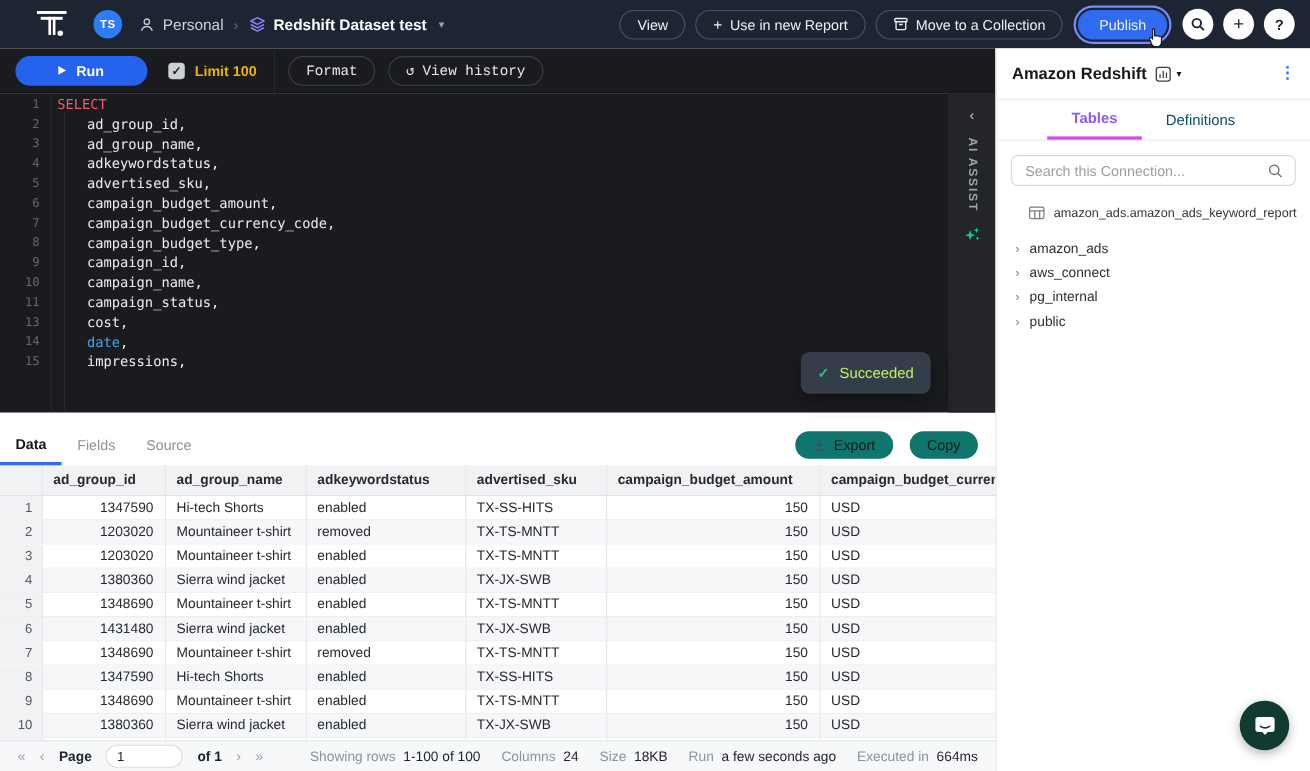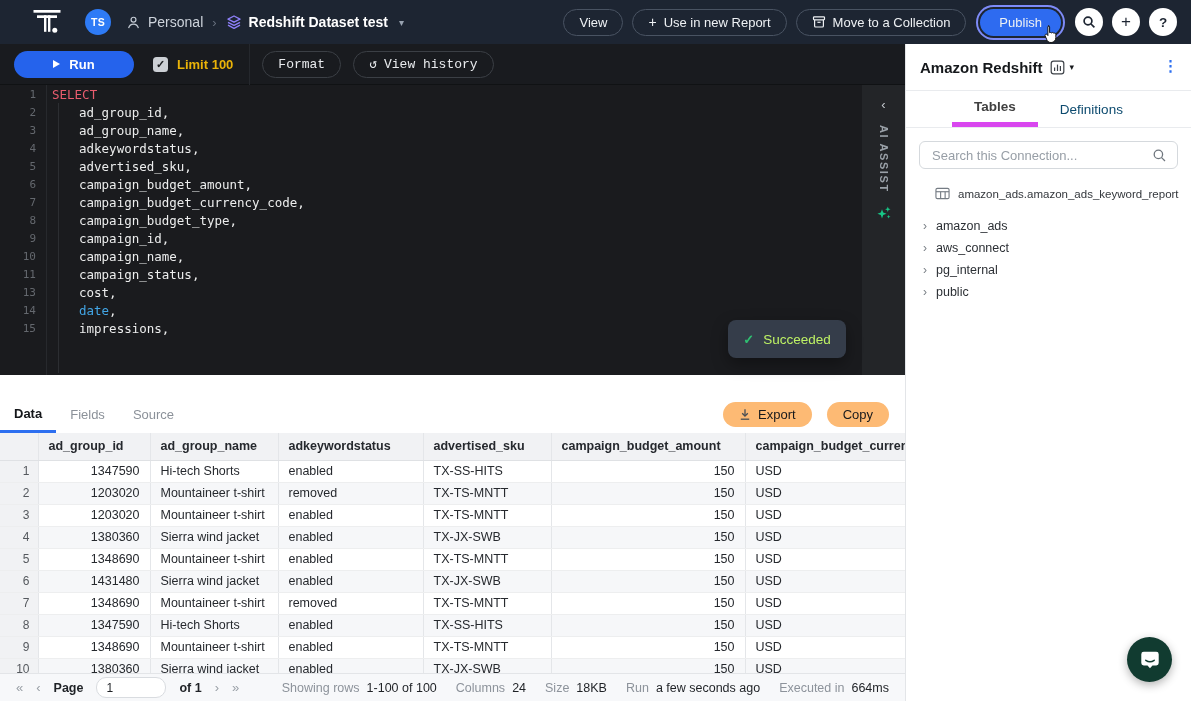--- a/index.html
+++ b/index.html
@@ -60,26 +60,26 @@
   .collapse{color:#c3c8cd;font-size:13px;margin-top:12px;cursor:pointer;}
   .ai-label{writing-mode:vertical-rl;color:#9aa1a8;font-size:11px;font-weight:700;letter-spacing:1.6px;margin-top:13px;}
   .sparkle{margin-top:11px;}
 
   .toast{position:absolute;left:728px;top:320px;width:118px;height:38px;background:#353d4a;border-radius:8px;
          display:flex;align-items:center;justify-content:center;gap:9px;box-shadow:0 6px 16px rgba(0,0,0,.35);z-index:5;}
   .toast .chk{color:#2fbf71;font-size:13px;font-weight:700;}
   .toast .txt{color:#bef264;font-size:13.5px;font-weight:400;}
 
   
-  .results{position:absolute;top:396px;left:0;width:905px;height:298px;background:#fff;overflow:hidden;}
+  .results{position:absolute;top:386px;left:0;width:905px;height:298px;background:#fff;overflow:hidden;}
   .rtabs{height:37px;display:flex;align-items:stretch;position:relative;box-sizing:border-box;}
   .rtab{padding:0 14px;display:flex;align-items:center;font-size:13px;color:#8b9199;box-sizing:border-box;cursor:pointer;}
   .rtab.active{color:#141619;font-weight:700;border-bottom:3px solid #2d6ff0;}
   .rbtns{position:absolute;right:16px;top:6px;display:flex;gap:15px;}
-  .gbtn{height:25px;border-radius:13px;background:#fdba74;border:none;color:#17191c;font-size:13px;padding:0 16px;
+  .gbtn{height:25px;border-radius:13px;background:#0f766e;border:none;color:#17191c;font-size:13px;padding:0 16px;
         display:inline-flex;align-items:center;gap:7px;cursor:pointer;font-family:inherit;}
   table{border-collapse:collapse;table-layout:fixed;width:905px;font-size:12.5px;}
   th,td{border-right:1px solid #e4e6e9;border-bottom:1px solid #edeeef;padding:0 10px;height:22px;overflow:hidden;
         white-space:nowrap;box-sizing:border-box;color:#26292e;}
   th{height:27px;background:#f1f2f4;text-align:left;font-weight:700;border-bottom:1px solid #dfe1e4;}
   .gut{background:#f1f2f4 !important;color:#55595e;text-align:right;padding-right:8px;font-size:12px;}
   tr.even td{background:#f6f7f9;}
   td.r{text-align:right;}
 
   
@@ -98,21 +98,21 @@
   
   .sidebar{position:absolute;top:44px;left:905px;width:286px;height:657px;background:#fff;
            border-left:1px solid #e3e5e8;box-sizing:border-box;}
   .sb-head{height:46px;border-bottom:1px solid #e9ebee;display:flex;align-items:center;padding:0 14px;position:relative;}
   .sb-title{font-size:15px;font-weight:700;color:#15181b;}
   .conn-ic{margin-left:7px;display:flex;}
   .sb-caret{font-size:9px;margin-left:5px;color:#15181b;}
   .kebab{position:absolute;right:13px;top:13px;color:#2d6ff0;font-size:15px;font-weight:700;cursor:pointer;}
   .sb-tabs{height:37px;display:flex;justify-content:center;border-bottom:1px solid #e9ebee;box-sizing:border-box;}
   .s-tab{padding:0 22px;display:flex;align-items:center;font-size:13.5px;color:#0c4a6e;box-sizing:border-box;cursor:pointer;}
-  .s-tab.active{color:#404040;font-weight:700;border-bottom:5px solid #d946ef;}
+  .s-tab.active{color:#8b5cf6;font-weight:700;border-bottom:3px solid #d946ef;}
   .sb-search{margin:13px 13px 0;height:28px;border:1px solid #d5d9dd;border-radius:6px;display:flex;align-items:center;
              padding:0 10px;box-sizing:border-box;}
   .sb-search input{border:none;outline:none;flex:1;font-size:13px;color:#333;background:transparent;font-family:inherit;}
   .sb-search input::placeholder{color:#979ea6;}
   .pinned{display:flex;align-items:center;gap:8px;margin:18px 12px 0 29px;font-size:11.5px;color:#33373c;cursor:pointer;white-space:nowrap;}
   .schemas{margin-top:15px;}
   .schema{display:flex;align-items:center;gap:9px;height:22px;padding-left:17px;font-size:12.5px;color:#2c3035;cursor:pointer;}
   .schema .chev{color:#7a8087;font-size:12px;}
 
   .intercom{position:absolute;left:1127px;top:637px;width:45px;height:45px;border-radius:50%;background:#113b30;

